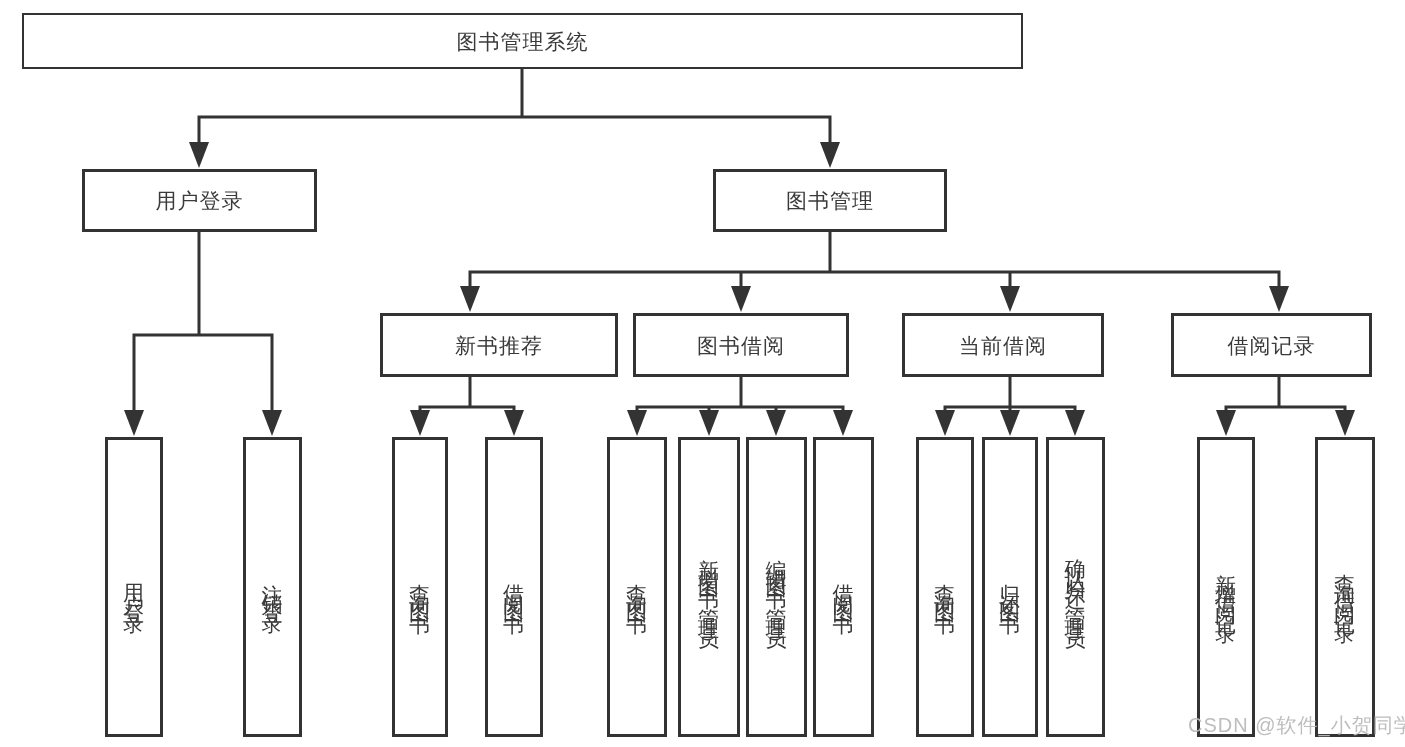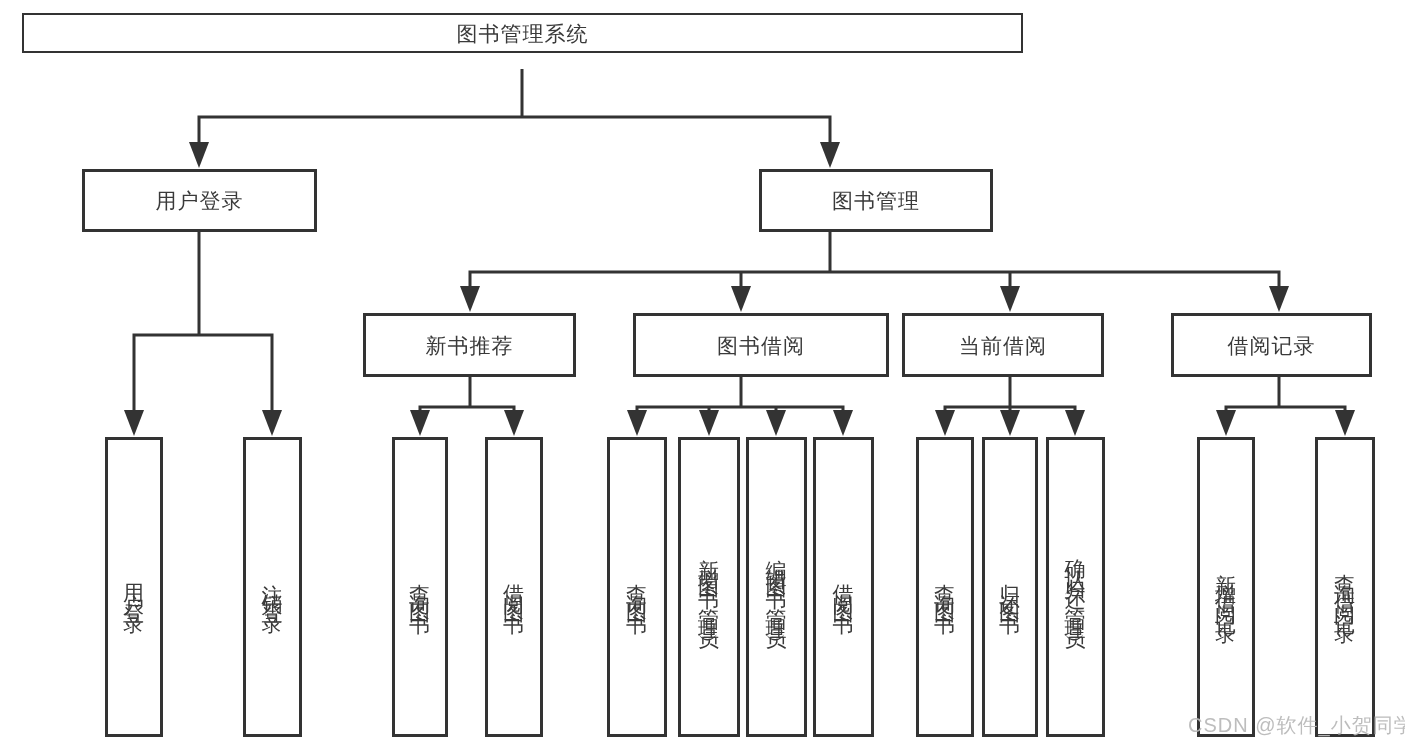--- a/index.html
+++ b/index.html
@@ -83,27 +83,27 @@
       <polygon points="766,410 786,410 776,436"></polygon>
       <polygon points="833,410 853,410 843,436"></polygon>
       <polygon points="935,410 955,410 945,436"></polygon>
       <polygon points="1000,410 1020,410 1010,436"></polygon>
       <polygon points="1065,410 1085,410 1075,436"></polygon>
       <polygon points="1216,410 1236,410 1226,436"></polygon>
       <polygon points="1335,410 1355,410 1345,436"></polygon>
     </g>
   </svg>
 
-  <div class="box h-box root-box" style="left:22px; top:13px; width:1001px; height:40px;">图书管理系统</div>
+  <div class="box h-box root-box" style="left:22px; top:13px; width:1001px; height:56px;">图书管理系统</div>
 
   <div class="box h-box" style="left:82px; top:169px; width:235px; height:63px;">用户登录</div>
-  <div class="box h-box" style="left:713px; top:169px; width:234px; height:63px;margin-left:46px;">图书管理</div>
+  <div class="box h-box" style="left:713px; top:169px; width:234px; height:63px;">图书管理</div>
 
-  <div class="box h-box" style="left:363px; top:313px; width:213px; height:64px;text-align:right;">新书推荐</div>
-  <div class="box h-box" style="left:633px; top:313px; width:256px; height:64px;">图书借阅</div>
+  <div class="box h-box" style="left:380px; top:313px; width:238px; height:64px;text-align:right;">新书推荐</div>
+  <div class="box h-box" style="left:633px; top:313px; width:216px; height:64px;">图书借阅</div>
   <div class="box h-box" style="left:902px; top:313px; width:202px; height:64px;">当前借阅</div>
   <div class="box h-box" style="left:1171px; top:313px; width:201px; height:64px;">借阅记录</div>
 
   <div class="box v-box" style="left:105px; top:437px; width:58px; height:300px;">用户登录</div>
   <div class="box v-box" style="left:243px; top:437px; width:59px; height:300px;">注销登录</div>
 
   <div class="box v-box" style="left:392px; top:437px; width:56px; height:300px;">查询图书</div>
   <div class="box v-box" style="left:485px; top:437px; width:58px; height:300px;">借阅图书</div>
 
   <div class="box v-box" style="left:607px; top:437px; width:60px; height:300px;">查询图书</div>

